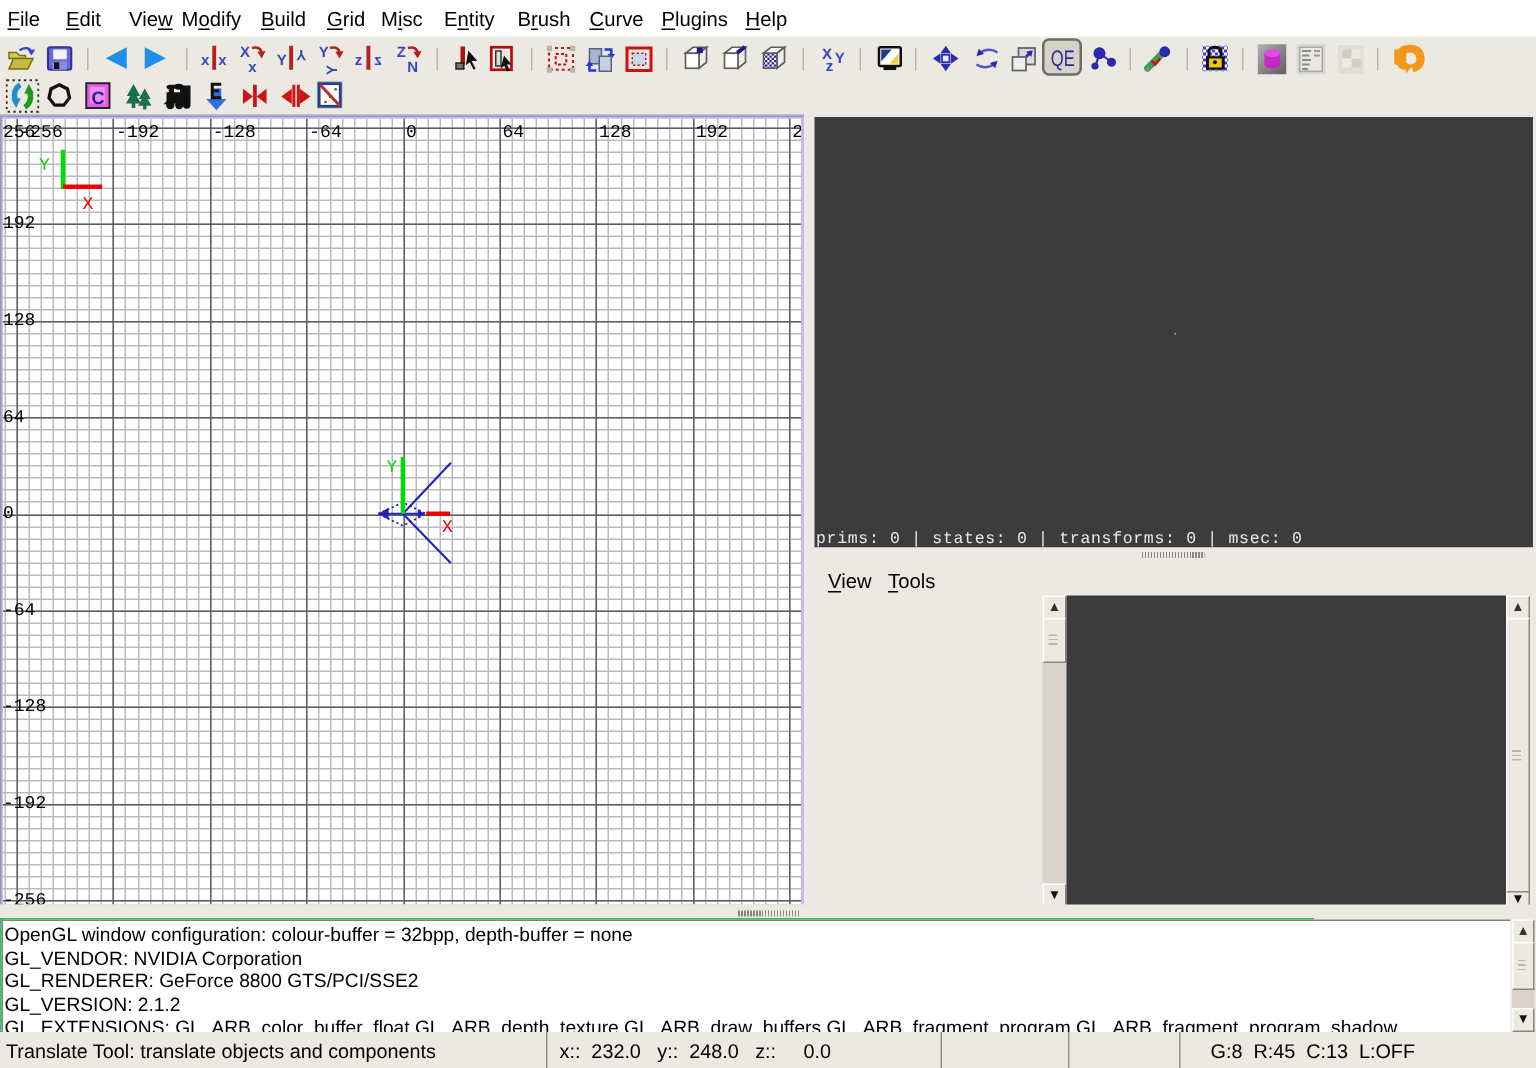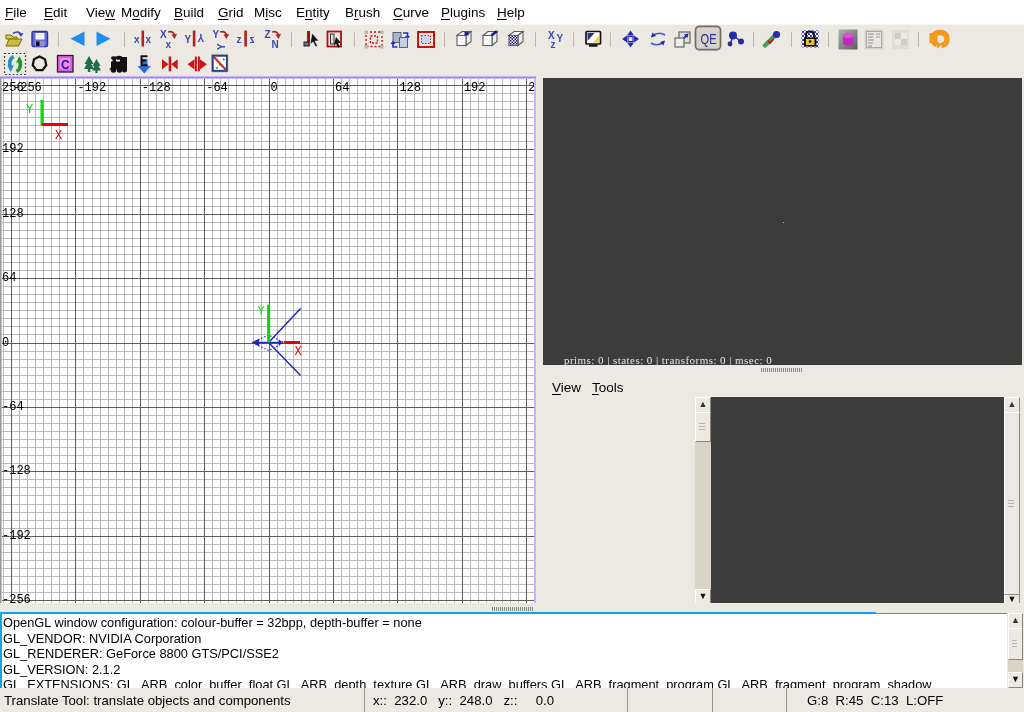--- a/index.html
+++ b/index.html
@@ -1,21 +1,21 @@
 <!DOCTYPE html>
 <html><head>
 <meta charset="utf-8">
 <style>
   html,body{margin:0;padding:0;}
   body{width:1024px;height:712px;overflow:hidden;background:#ece9e2;
        font-family:"Liberation Sans",sans-serif;position:relative;}
   .abs{position:absolute;}
   .menuitem{position:absolute;top:5px;font-size:13.5px;color:#000;white-space:pre;}
   .menuitem u{text-decoration-thickness:1px;text-underline-offset:2px;}
-  .mono{font-family:Liberation Serif, serif;margin-left:20px;}
+  .mono{font-family:Liberation Mono, monospace;}
 </style>
 </head>
 <body>
 
 <div class="abs" style="left:0;top:0;width:1024px;height:24px;background:#ffffff;">
   <span class="menuitem" style="left:5px"><u>F</u>ile</span>
   <span class="menuitem" style="left:44px"><u>E</u>dit</span>
   <span class="menuitem" style="left:86px">Vie<u>w</u></span>
   <span class="menuitem" style="left:121px">M<u>o</u>dify</span>
   <span class="menuitem" style="left:174px"><u>B</u>uild</span>
@@ -411,21 +411,21 @@
       <div style="position:absolute;left:0;top:15px;width:14px;height:181px;background:#ece9e2;border:1px solid #999;border-color:#fff #8a877e #8a877e #fff;">
         <div style="position:absolute;left:3px;top:86.5px;width:6px;height:7px;background:repeating-linear-gradient(180deg,#b8b4a8 0,#b8b4a8 1px,#ece9e2 1px,#ece9e2 3px);"></div>
       </div>
     </div>
 </div>
 
 <div class="abs" style="left:0;top:603px;width:1024px;height:9px;background:#ece9e2;">
   <div class="abs" style="left:492px;top:4px;width:41px;height:4px;background:repeating-linear-gradient(90deg,#8a877e 0,#8a877e 1px,#ece9e2 1px,#ece9e2 2px);"></div>
 </div>
 
-<div class="abs" style="left:0;top:612px;width:876px;height:76px;background:#0ea5e9;">
+<div class="abs" style="left:0;top:612px;width:876px;height:76px;background:#22c55e;">
   <div class="abs" style="left:1px;top:1px;width:1005px;height:75px;background:#fff;overflow:hidden;border-top:1px solid #827f77;border-left:1px solid #827f77;">
     <div style="font-size:12.8px;line-height:15.6px;padding:1px 0 0 1px;white-space:nowrap;">OpenGL window configuration: colour-buffer = 32bpp, depth-buffer = none<br>GL_VENDOR: NVIDIA Corporation<br>GL_RENDERER: GeForce 8800 GTS/PCI/SSE2<br>GL_VERSION: 2.1.2<br>GL_EXTENSIONS: GL_ARB_color_buffer_float GL_ARB_depth_texture GL_ARB_draw_buffers GL_ARB_fragment_program GL_ARB_fragment_program_shadow</div>
   </div>
   <div class="abs" id="csb" style="left:1008px;top:1px;width:15px;height:75px;background:#d8d4c8;">
       <div style="position:absolute;left:0;top:0;width:13px;height:14px;background:#ece9e2;border:1px solid #999;border-color:#fff #8a877e #8a877e #fff;text-align:center;font-size:9px;line-height:13px;color:#333;">▲</div>
       <div style="position:absolute;left:0;bottom:0;width:13px;height:14px;background:#ece9e2;border:1px solid #999;border-color:#fff #8a877e #8a877e #fff;text-align:center;font-size:9px;line-height:13px;color:#111;">▼</div>
       <div style="position:absolute;left:0;top:15px;width:13px;height:30px;background:#ece9e2;border:1px solid #999;border-color:#fff #8a877e #8a877e #fff;">
         <div style="position:absolute;left:3px;top:11px;width:5px;height:7px;background:repeating-linear-gradient(180deg,#b8b4a8 0,#b8b4a8 1px,#ece9e2 1px,#ece9e2 3px);"></div>
       </div>
     </div>

